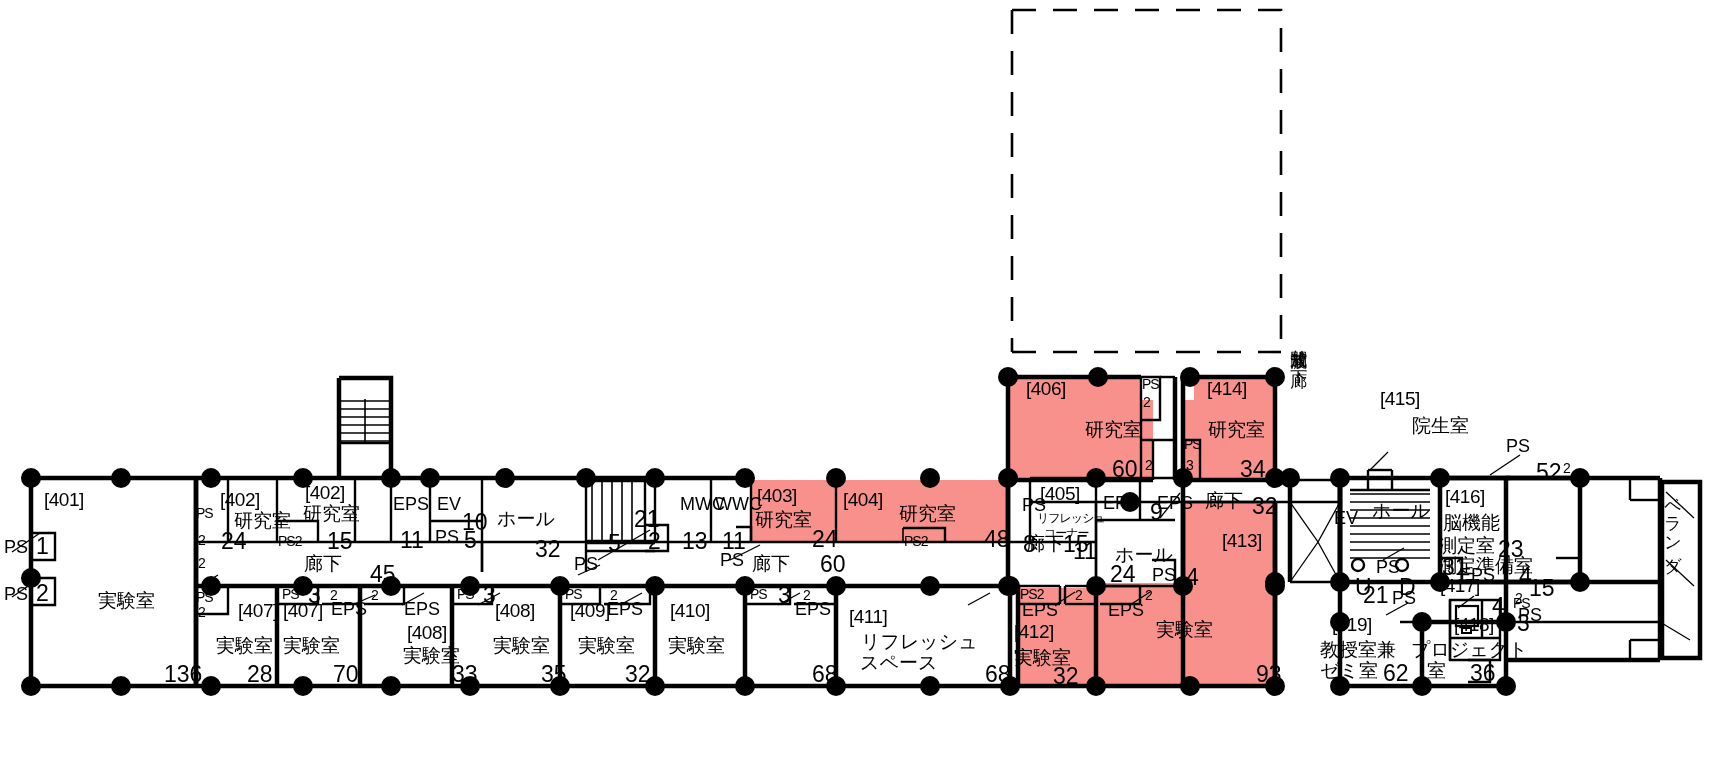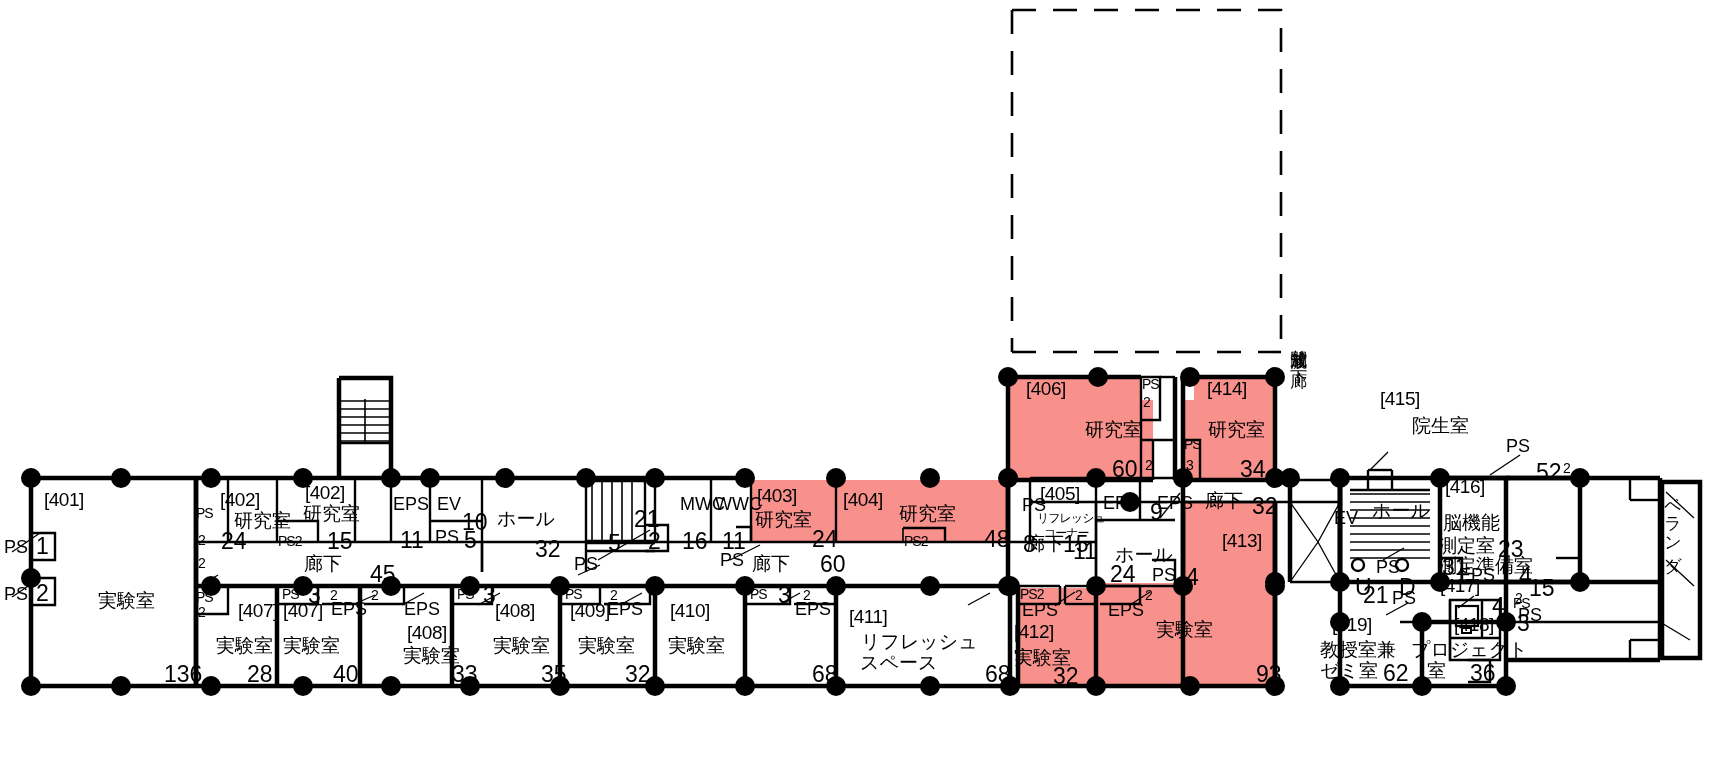--- a/index.html
+++ b/index.html
@@ -411,21 +411,21 @@
 
 <div class="lbl rm" style="left:497px; top:509px;">ホール</div>
 <div class="lbl num" style="left:535px; top:538px;">32</div>
 
 <div class="lbl num" style="left:634px; top:508px;">21</div>
 <div class="lbl num" style="left:608px; top:532px;">5</div>
 <div class="lbl sm" style="left:574px; top:555px;">PS</div>
 <div class="lbl num" style="left:648px; top:530px;">2</div>
 
 <div class="lbl sm" style="left:680px; top:495px;">MWC</div>
-<div class="lbl num" style="left:682px; top:530px;">16</div>
+<div class="lbl num" style="left:682px; top:530px;">13</div>
 <div class="lbl sm" style="left:715px; top:495px;">WWC</div>
 <div class="lbl num" style="left:722px; top:530px;">11</div>
 
 <div class="lbl sm" style="left:720px; top:551px;">PS</div>
 
 <div class="lbl rm" style="left:752px; top:554px;">廊下</div>
 <div class="lbl num" style="left:820px; top:553px;">60</div>
 
 <div class="lbl rmid" style="left:757px; top:486px;">[403]</div>
 <div class="lbl rm" style="left:755px; top:510px;">研究室</div>
@@ -488,21 +488,21 @@
 <div class="lbl num" style="left:778px; top:584px;">3</div>
 <div class="lbl xs" style="left:803px; top:588px;">2</div>
 <div class="lbl sm" style="left:795px; top:600px;">EPS</div>
 
 <div class="lbl rmid" style="left:238px; top:601px;">[407]</div>
 <div class="lbl rm" style="left:216px; top:636px;">実験室</div>
 <div class="lbl num" style="left:247px; top:663px;">28</div>
 
 <div class="lbl rmid" style="left:283px; top:601px;">[407]</div>
 <div class="lbl rm" style="left:283px; top:636px;">実験室</div>
-<div class="lbl num" style="left:333px; top:663px;">40</div>
+<div class="lbl num" style="left:333px; top:663px;">70</div>
 
 <div class="lbl rmid" style="left:407px; top:623px;">[408]</div>
 <div class="lbl rm" style="left:403px; top:646px;">実験室</div>
 <div class="lbl num" style="left:452px; top:663px;">33</div>
 
 <div class="lbl rmid" style="left:495px; top:601px;">[408]</div>
 <div class="lbl rm" style="left:493px; top:636px;">実験室</div>
 <div class="lbl num" style="left:541px; top:663px;">35</div>
 
 <div class="lbl rmid" style="left:570px; top:601px;">[409]</div>
@@ -546,21 +546,21 @@
 <div class="lbl num" style="left:1442px; top:556px;">31</div>
 
 <div class="lbl sm" style="left:1334px; top:509px;">EV</div>
 <div class="lbl num" style="left:1492px; top:595px;">4</div>
 <div class="lbl xs" style="left:1513px; top:596px;">PS</div>
 <div class="lbl num" style="left:1517px; top:612px;">3</div>
 <div class="lbl sm" style="left:1459px; top:566px;">EPS</div>
 <div class="lbl num" style="left:1519px; top:565px;">4</div>
 <div class="lbl sm" style="left:1392px; top:589px;">PS</div>
 
-<div class="lbl rmid" style="left:1445px; top:477px;">[416]</div>
+<div class="lbl rmid" style="left:1445px; top:487px;">[416]</div>
 <div class="lbl rm" style="left:1443px; top:513px;">脳機能</div>
 <div class="lbl rm" style="left:1438px; top:536px;text-align:right;">測定室</div>
 <div class="lbl num" style="left:1498px; top:538px;">23</div>
 
 <div class="lbl rm" style="left:1438px; top:556px;">測定準備室</div>
 <div class="lbl rmid" style="left:1440px; top:576px;">[417]</div>
 <div class="lbl num" style="left:1529px; top:577px;">15</div>
 <div class="lbl xs" style="left:1515px; top:591px;">2</div>
 <div class="lbl sm" style="left:1518px; top:606px;">PS</div>
 

